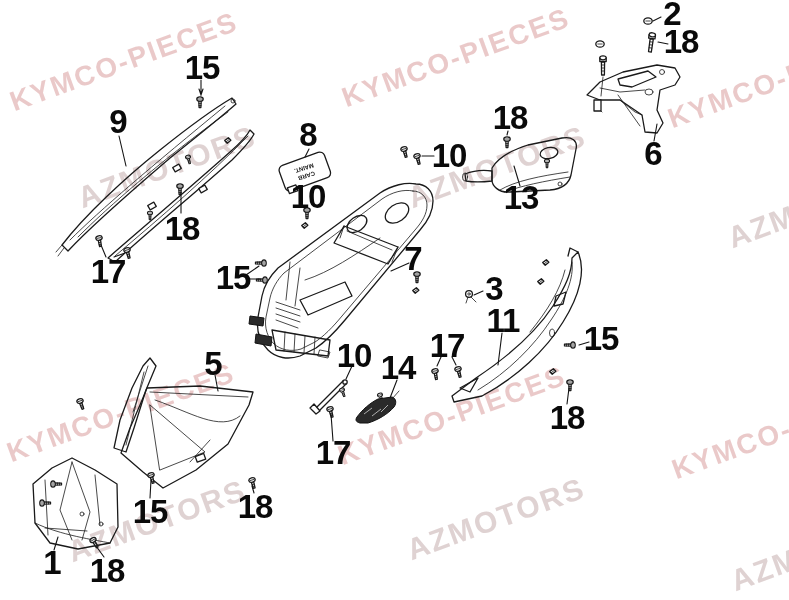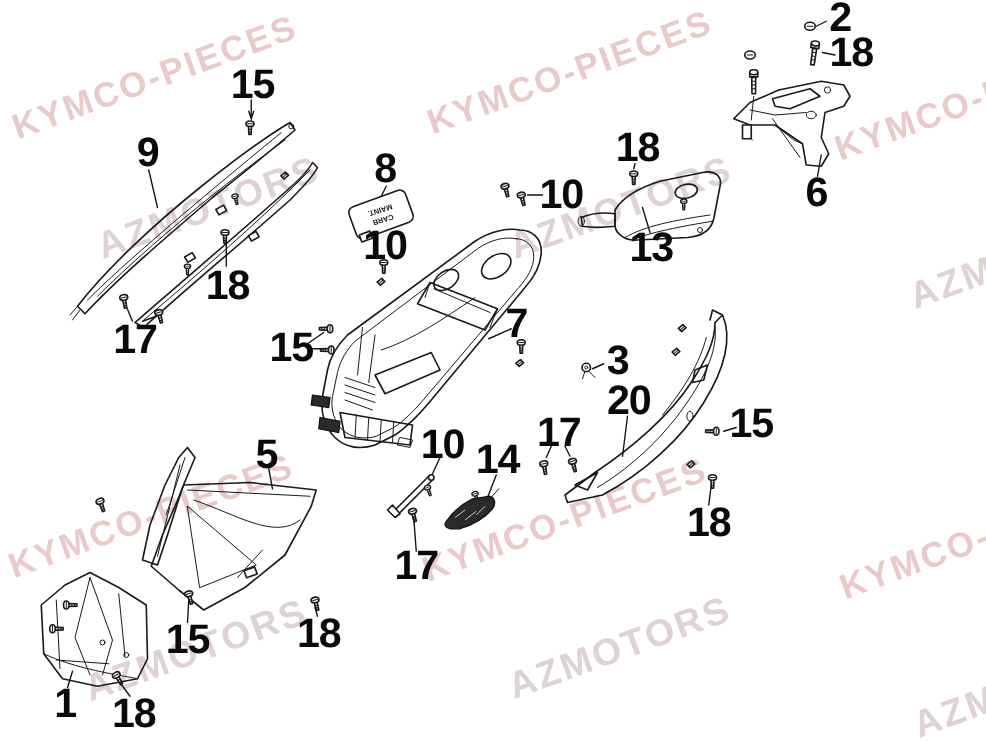--- a/index.html
+++ b/index.html
@@ -268,21 +268,21 @@
   <div class="callout" style="left:449px;top:155px">10</div>
   <div class="callout" style="left:510px;top:117px">18</div>
   <div class="callout" style="left:521px;top:197px">13</div>
   <div class="callout" style="left:653px;top:153px">6</div>
   <div class="callout" style="left:308px;top:196px">10</div>
   <div class="callout" style="left:182px;top:228px">18</div>
   <div class="callout" style="left:108px;top:271px">17</div>
   <div class="callout" style="left:233px;top:277px">15</div>
   <div class="callout" style="left:413px;top:258px">7</div>
   <div class="callout" style="left:494px;top:288px">3</div>
-  <div class="callout" style="left:503px;top:320px">20</div>
+  <div class="callout" style="left:503px;top:320px">11</div>
   <div class="callout" style="left:601px;top:338px">15</div>
   <div class="callout" style="left:447px;top:345px">17</div>
   <div class="callout" style="left:354px;top:355px">10</div>
   <div class="callout" style="left:398px;top:367px">14</div>
   <div class="callout" style="left:213px;top:363px">5</div>
   <div class="callout" style="left:333px;top:452px">17</div>
   <div class="callout" style="left:567px;top:417px">18</div>
   <div class="callout" style="left:150px;top:511px">15</div>
   <div class="callout" style="left:255px;top:506px">18</div>
   <div class="callout" style="left:52px;top:562px">1</div>

